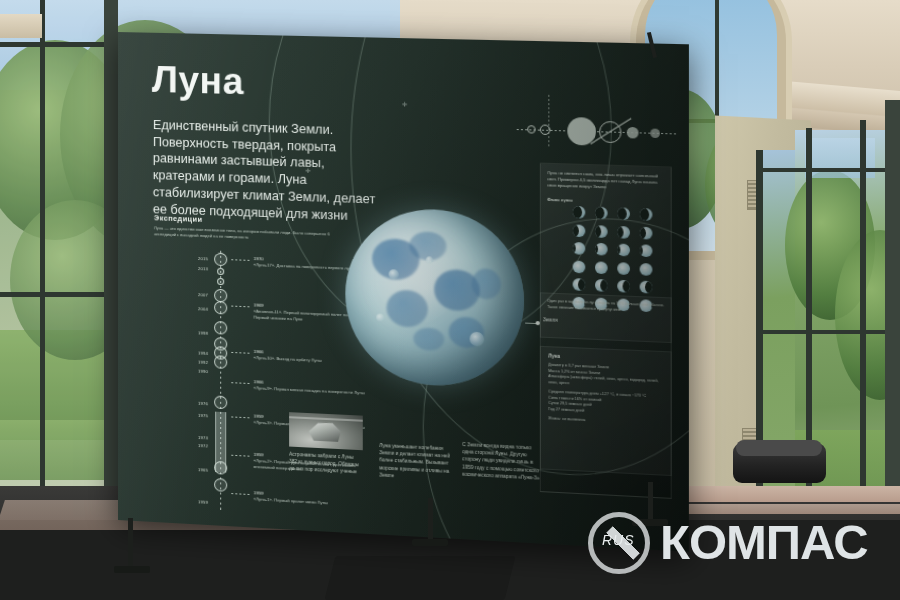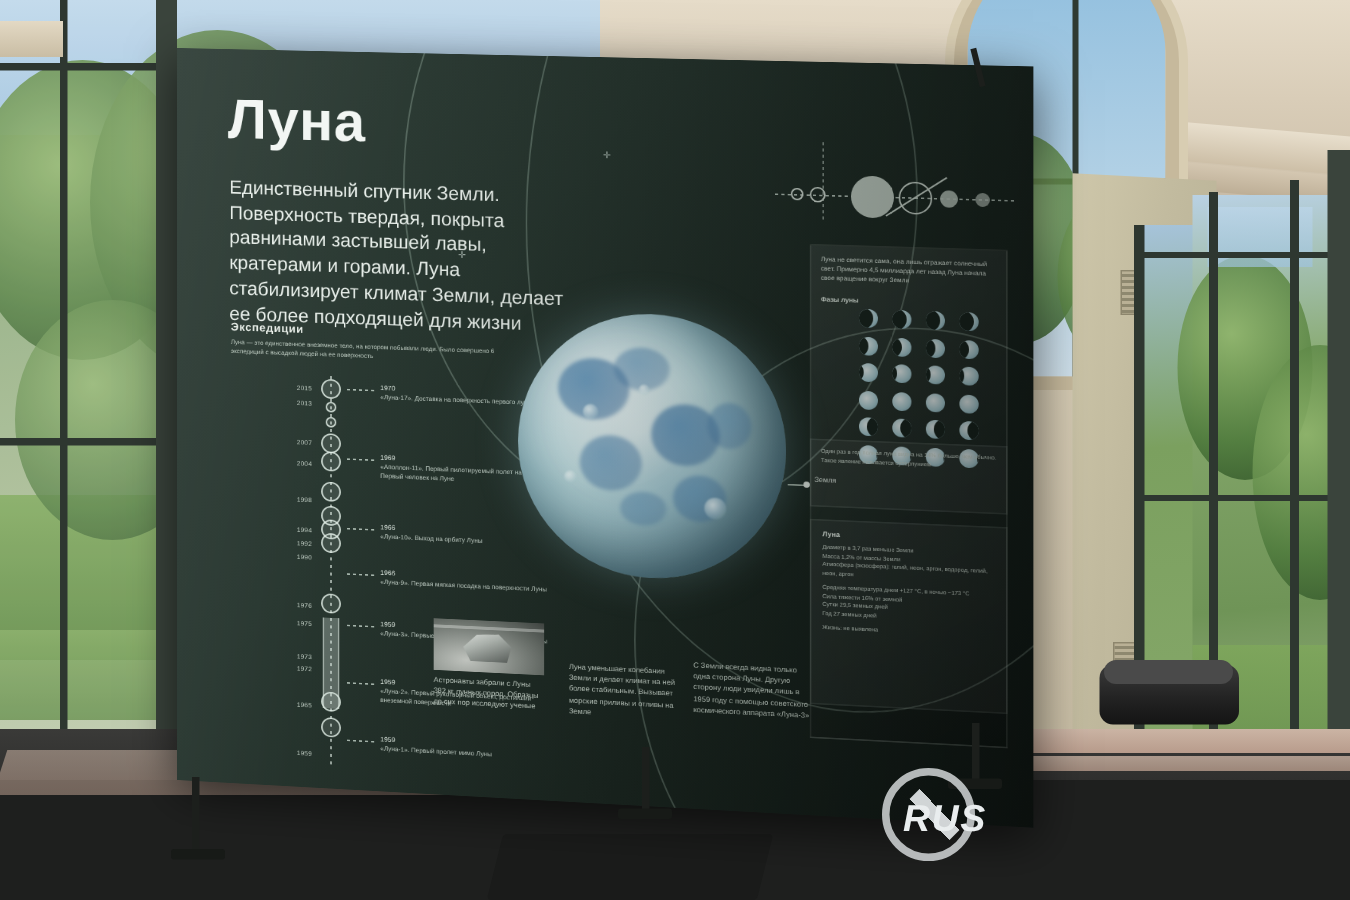--- a/index.html
+++ b/index.html
@@ -302,21 +302,21 @@
     position:absolute; left:0; top:6px; width:62px; height:62px;
     border:5px solid rgba(222,226,228,.80); border-radius:50%;
   }
   .wm-needle {
     position:absolute; left:8px; top:10px; width:54px; height:54px;
     background:
       linear-gradient(46deg, transparent 44%, rgba(230,234,236,.9) 44%, rgba(230,234,236,.9) 56%, transparent 56%);
     clip-path:polygon(50% 0%, 100% 50%, 50% 100%, 0% 50%);
   }
   .wm-rus {
-    position:absolute; left:14px; top:26px; font-size:25px; font-weight:bold;
+    position:absolute; left:14px; top:26px; font-size:14px; font-weight:normal;
     color:#e9edee; letter-spacing:1px; font-style:italic;
   }
   .wm-kompas {
     position:absolute; left:72px; top:8px; font-size:49px; font-weight:bold;
     color:#dfe4e6; letter-spacing:-1px;
   }
   .wm-url {
     position:absolute; left:86px; top:62px; font-size:17.5px; font-weight:bold;
     color:#e6eaec; letter-spacing:.5px;
   }
@@ -591,15 +591,16 @@
   <div class="leg" style="left:428px;top:498px;width:5px;height:44px;"></div>
   <div class="leg-foot" style="left:412px;top:539px;width:36px;height:7px;"></div>
   <div class="leg" style="left:648px;top:482px;width:5px;height:40px;"></div>
   <div class="leg-foot" style="left:632px;top:519px;width:36px;height:7px;"></div>
   <div class="leg" style="left:650px;top:32px;width:4px;height:26px;transform:rotate(-14deg);"></div>
 
   <div class="wm">
     <div class="wm-ring"></div>
     <div class="wm-needle"></div>
     <div class="wm-rus">RUS</div>
+    <div class="wm-kompas">КОМПАС</div>
   </div>
 
 </div>
 
 </body></html>

